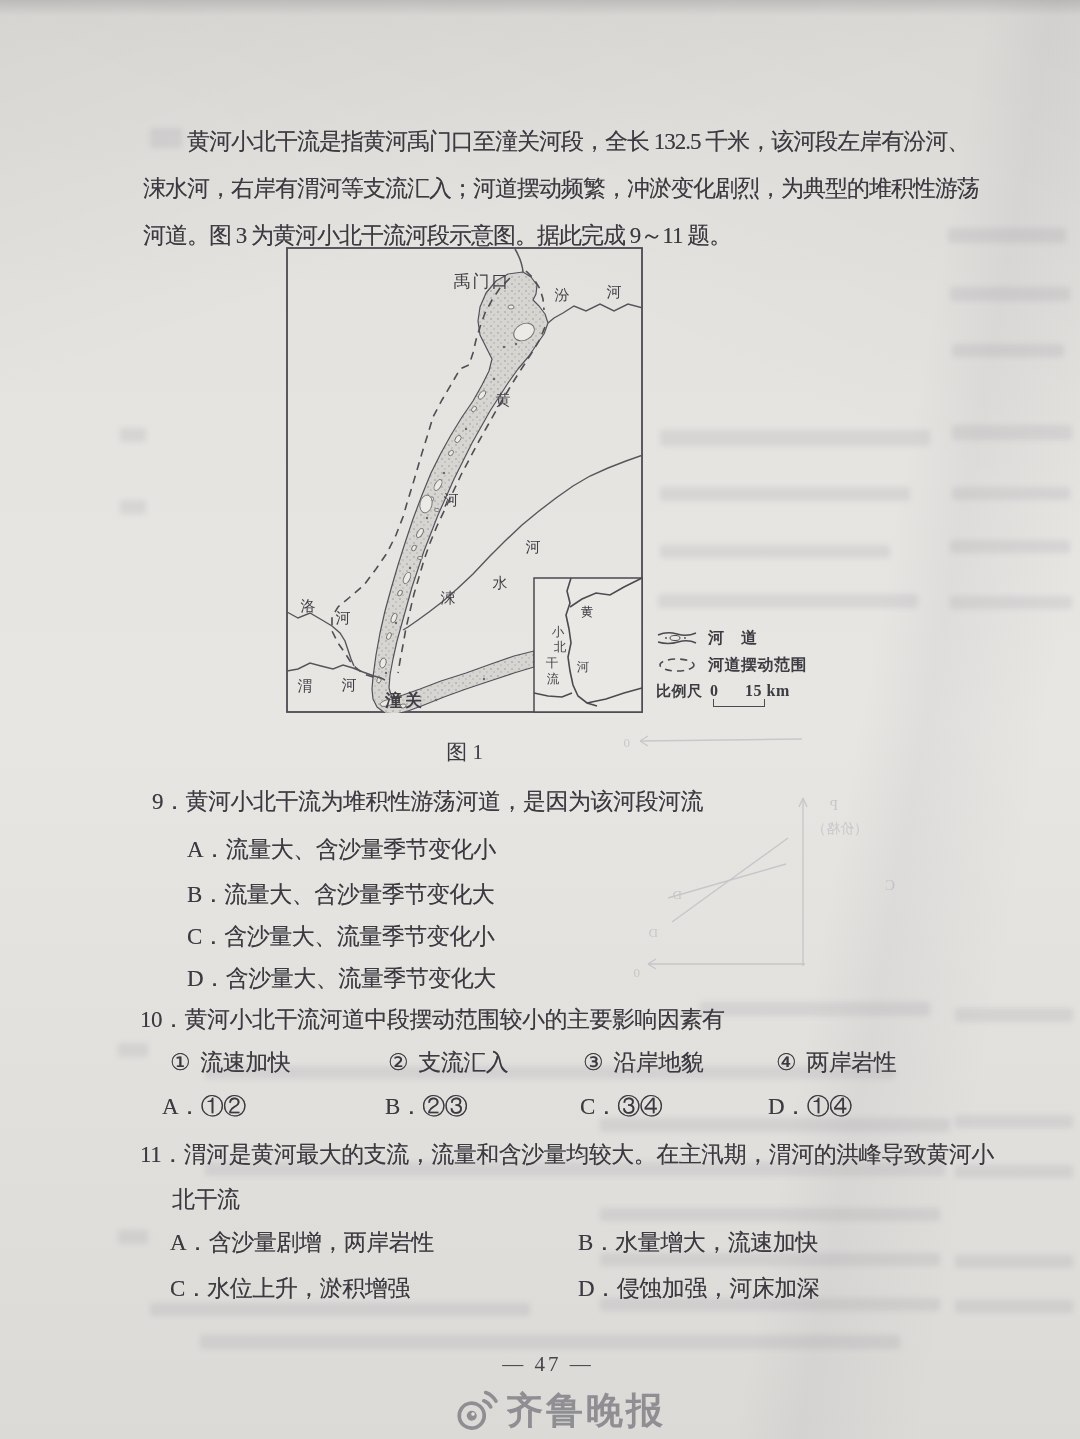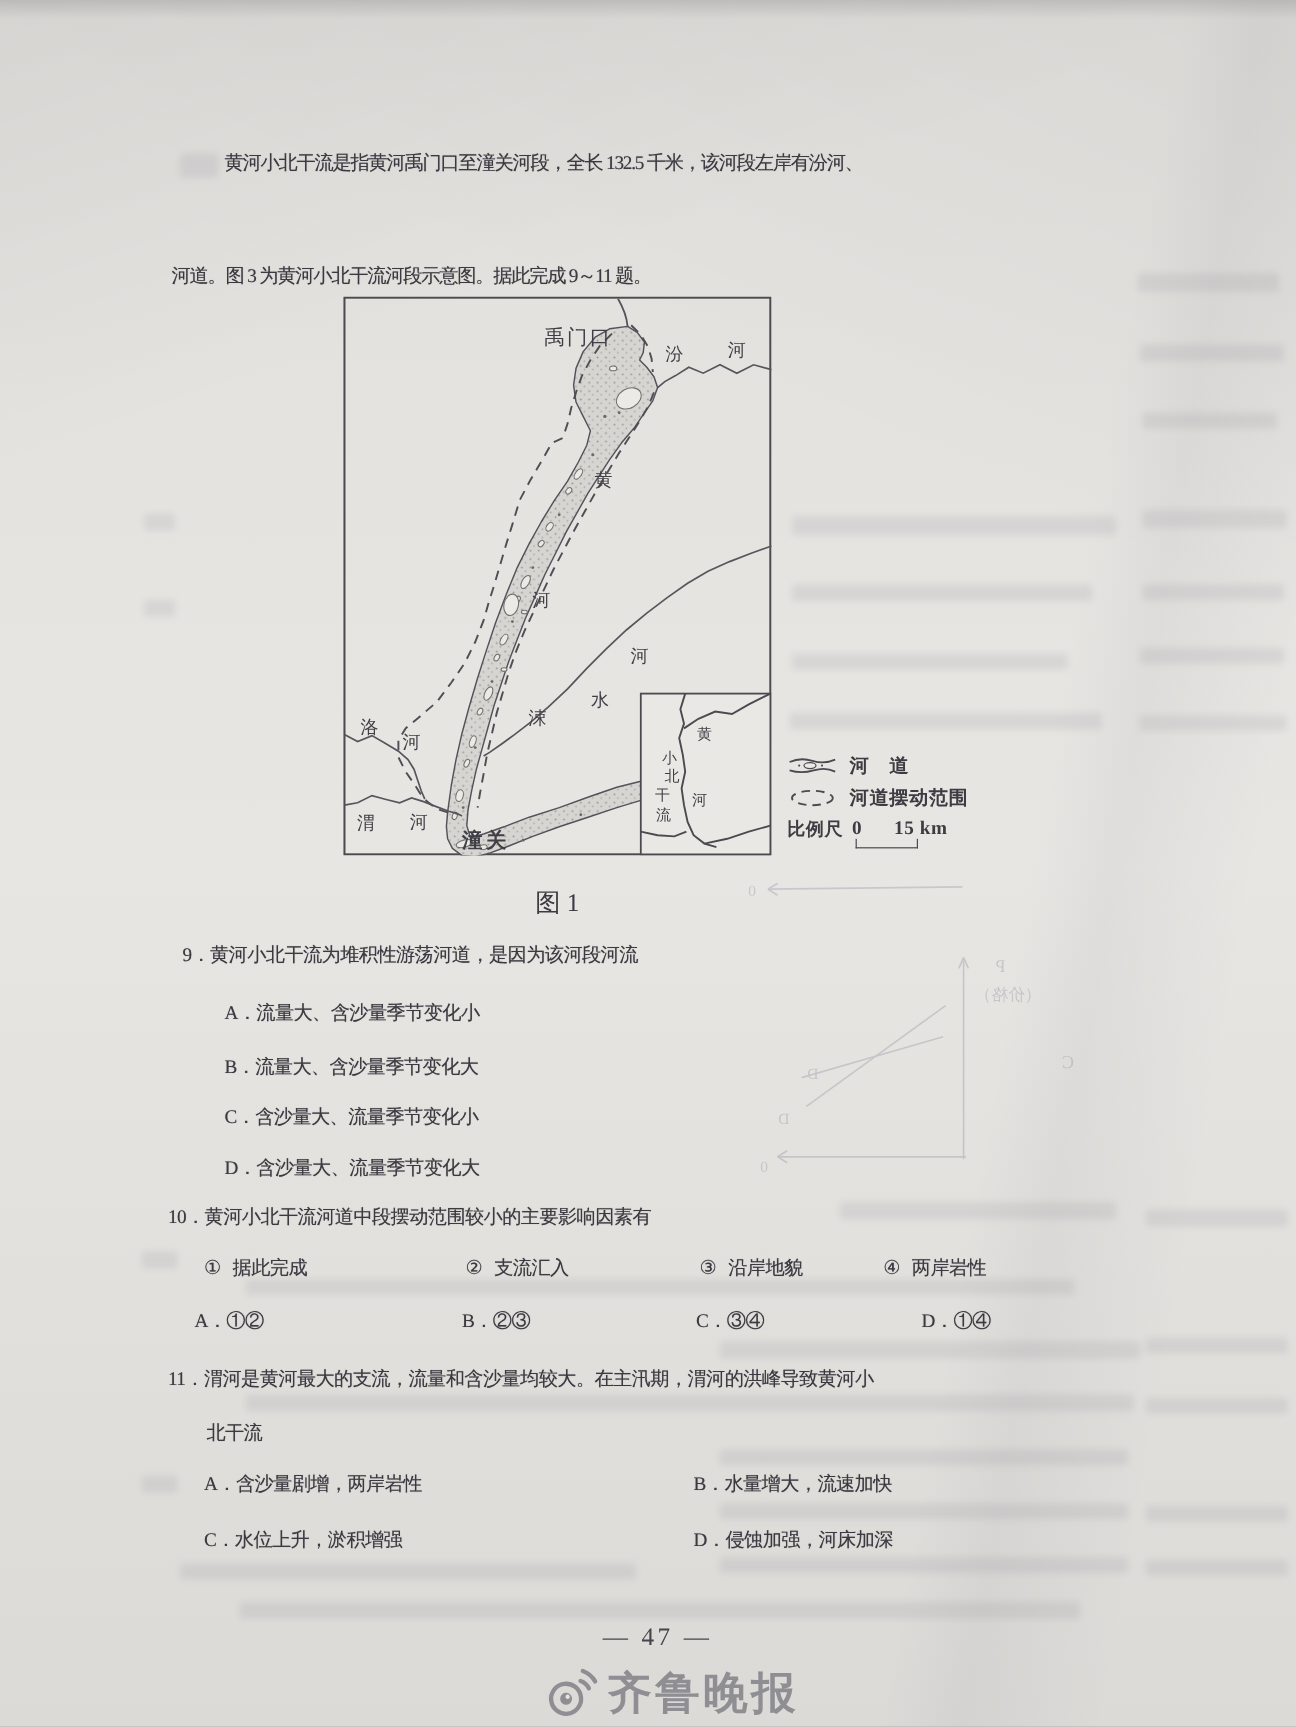--- a/index.html
+++ b/index.html
@@ -7,21 +7,21 @@
     position:relative;width:1080px;height:1439px;overflow:hidden;
     font-family:"Liberation Serif","DejaVu Serif",serif;
     color:#3a3a40;
     background:
       linear-gradient(100deg, rgba(0,0,0,0) 74%, rgba(90,90,100,0.06) 79%, rgba(0,0,0,0) 88%),
       linear-gradient(160deg, rgba(0,0,0,0.05), rgba(0,0,0,0) 22%),
       linear-gradient(205deg, rgba(0,0,0,0.04), rgba(0,0,0,0) 28%),
       linear-gradient(180deg, #c7c5c3 0px, #e2e0dd 16px, #e8e6e3 50%, #dcdad7 100%);
   }
   .abs{position:absolute;white-space:nowrap;}
-  .txt{font-size:16px;letter-spacing:-0.5px;text-shadow:0 0 0.6px rgba(58,58,64,0.5);}
+  .txt{font-size:23px;letter-spacing:-0.5px;text-shadow:0 0 0.6px rgba(58,58,64,0.5);}
   .intro{letter-spacing:-1px;}
   .caption{font-size:21px;text-align:center;}
   .mlab{fill:#3f3f45;font-family:"Liberation Serif","DejaVu Serif",serif;font-size:15px;text-anchor:middle;}
   .mlab.big{font-size:17px;letter-spacing:2px;}
   .mlab.bold{font-weight:bold;font-size:17px;letter-spacing:3px;}
   .mlab.inset{font-size:12.5px;}
   .legend-row{display:flex;align-items:center;margin-bottom:7px;height:20px;}
   .legend-text{font-size:16px;font-weight:bold;letter-spacing:0.5px;color:#3c3c42;}
   .scale-row{position:relative;height:30px;font-size:15px;font-weight:bold;}
   .scale-bar{position:absolute;left:57px;top:17px;width:50px;height:7px;
@@ -64,20 +64,21 @@
     <div class="sm" style="left:150px;top:1303px;width:380px;height:13px;"></div>
     <div class="sm" style="left:955px;top:1300px;width:118px;height:13px;"></div>
     <div class="sm" style="left:200px;top:1335px;width:700px;height:14px;"></div>
     <div class="sm" style="left:120px;top:428px;width:26px;height:14px;"></div>
     <div class="sm" style="left:120px;top:500px;width:26px;height:14px;"></div>
     <div class="sm" style="left:118px;top:1043px;width:30px;height:14px;"></div>
     <div class="sm" style="left:118px;top:1230px;width:30px;height:14px;"></div>
   </div>
 
   <div class="abs txt intro" style="left:187px;top:126px;">黄河小北干流是指黄河禹门口至潼关河段，全长 132.5 千米，该河段左岸有汾河、</div>
+  <div class="abs txt intro" style="left:143px;top:173px;">涑水河，右岸有渭河等支流汇入；河道摆动频繁，冲淤变化剧烈，为典型的堆积性游荡</div>
   <div class="abs txt intro" style="left:143px;top:220px;">河道。图 3 为黄河小北干流河段示意图。据此完成 9～11 题。</div>
 
   <svg class="abs" style="left:286px;top:247px;" width="357" height="466" viewBox="0 0 357 466">
     <defs>
       <pattern id="stip" width="7" height="7" patternUnits="userSpaceOnUse">
         <rect width="7" height="7" fill="#d7d5d1"></rect>
         <circle cx="2" cy="2" r="0.8" fill="#9a9892"></circle>
         <circle cx="5" cy="5" r="0.7" fill="#aaa8a2"></circle>
       </pattern>
     </defs>
@@ -221,24 +222,24 @@
 
   <div class="abs caption" style="left:286px;top:738px;width:357px;">图 1</div>
 
   <div class="abs txt" style="left:152px;top:786px;"><span>9．</span><span>黄河小北干流为堆积性游荡河道，是因为该河段河流</span></div>
   <div class="abs txt" style="left:187px;top:834px;"><span>A．</span><span>流量大、含沙量季节变化小</span></div>
   <div class="abs txt" style="left:187px;top:879px;"><span>B．</span><span>流量大、含沙量季节变化大</span></div>
   <div class="abs txt" style="left:187px;top:921px;"><span>C．</span><span>含沙量大、流量季节变化小</span></div>
   <div class="abs txt" style="left:187px;top:963px;"><span>D．</span><span>含沙量大、流量季节变化大</span></div>
 
   <div class="abs txt" style="left:140px;top:1004px;"><span>10．</span><span>黄河小北干流河道中段摆动范围较小的主要影响因素有</span></div>
-  <div class="abs txt" style="left:170px;top:1047px;"><span>①</span><span style="margin-left:10px;">据此完成</span></div>
+  <div class="abs txt" style="left:170px;top:1047px;"><span>①</span><span style="margin-left:10px;">流速加快</span></div>
   <div class="abs txt" style="left:388px;top:1047px;"><span>②</span><span style="margin-left:10px;margin-top:37px;">支流汇入</span></div>
   <div class="abs txt" style="left:583px;top:1047px;"><span>③</span><span style="margin-left:10px;">沿岸地貌</span></div>
-  <div class="abs txt" style="left:736px;top:1047px;"><span>④</span><span style="margin-left:10px;">两岸岩性</span></div>
+  <div class="abs txt" style="left:776px;top:1047px;"><span>④</span><span style="margin-left:10px;">两岸岩性</span></div>
   <div class="abs txt" style="left:162px;top:1091px;"><span>A．</span><span>①②</span></div>
   <div class="abs txt" style="left:385px;top:1091px;"><span>B．</span><span>②③</span></div>
   <div class="abs txt" style="left:580px;top:1091px;"><span>C．</span><span>③④</span></div>
   <div class="abs txt" style="left:768px;top:1091px;"><span>D．</span><span>①④</span></div>
 
   <div class="abs txt" style="left:140px;top:1139px;"><span>11．</span><span>渭河是黄河最大的支流，流量和含沙量均较大。在主汛期，渭河的洪峰导致黄河小</span></div>
   <div class="abs txt" style="left:172px;top:1184px;">北干流</div>
   <div class="abs txt" style="left:170px;top:1227px;"><span>A．</span><span>含沙量剧增，两岸岩性</span></div>
   <div class="abs txt" style="left:578px;top:1227px;"><span>B．</span><span>水量增大，流速加快</span></div>
   <div class="abs txt" style="left:170px;top:1273px;"><span>C．</span><span>水位上升，淤积增强</span></div>

